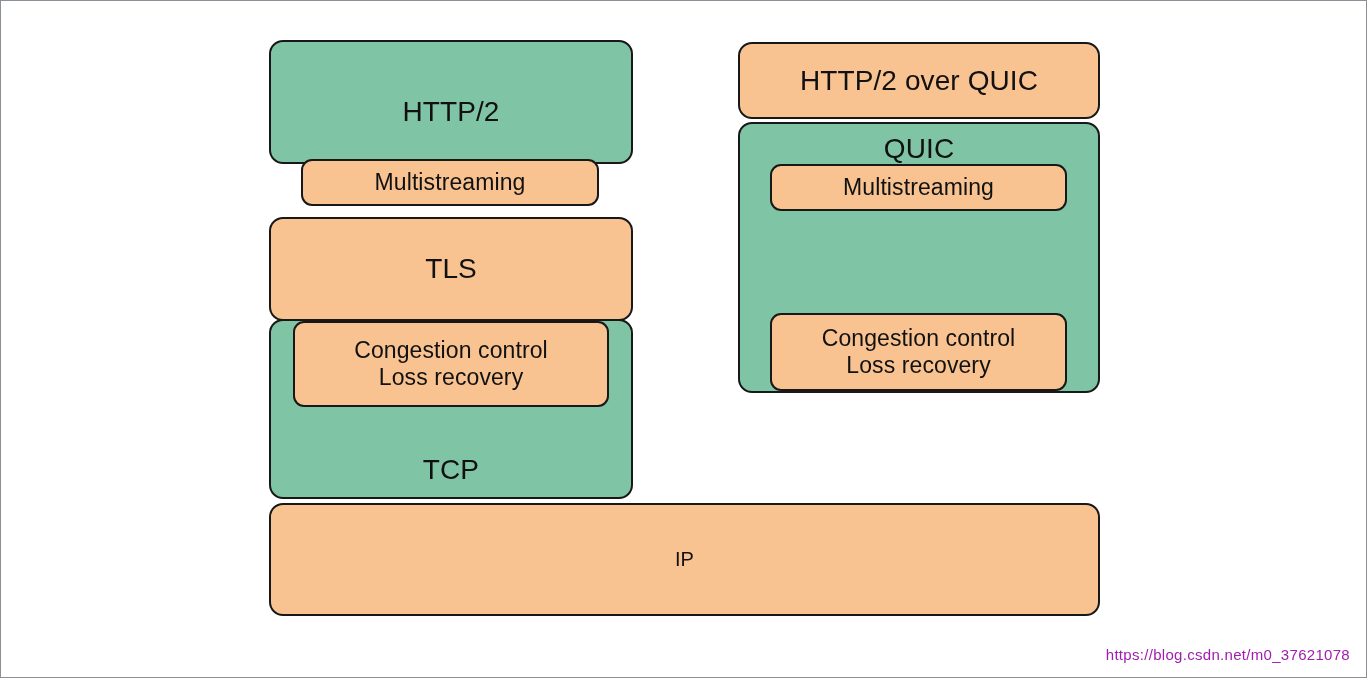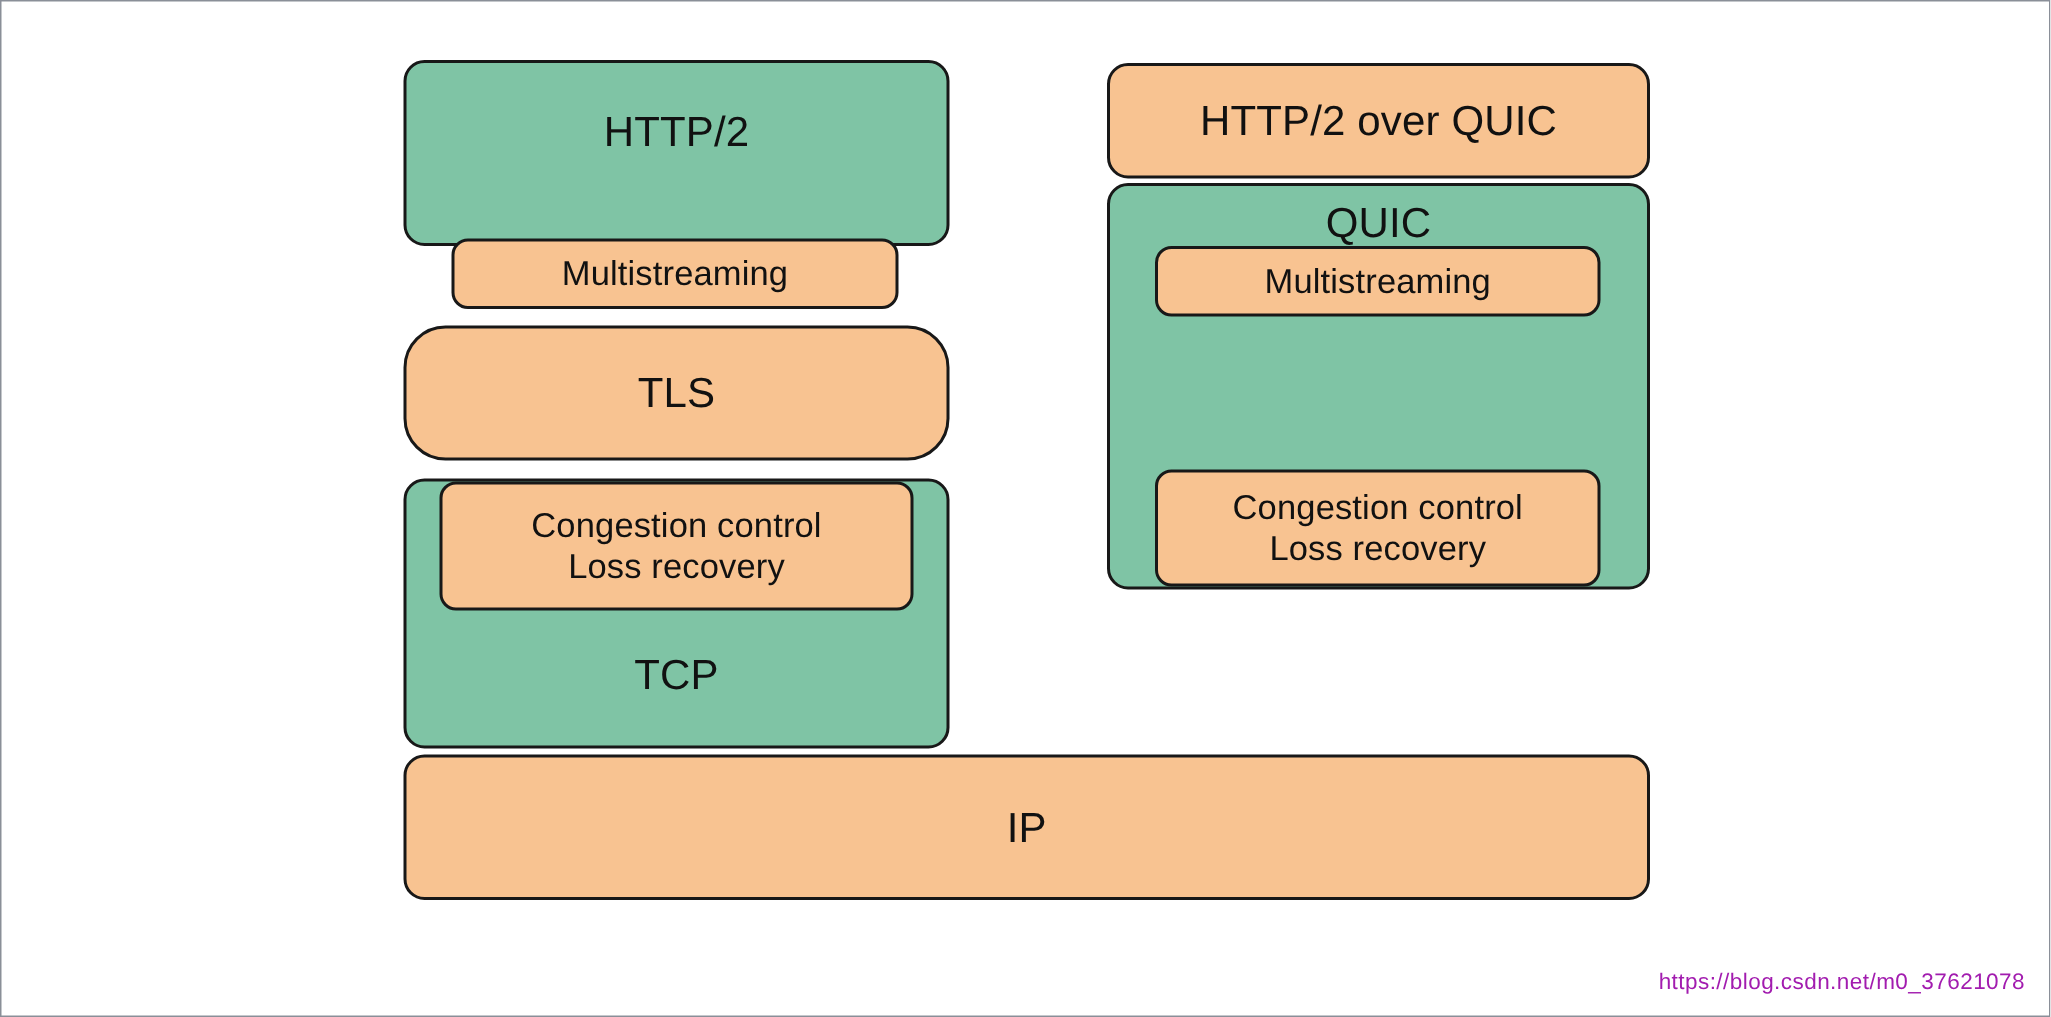--- a/index.html
+++ b/index.html
@@ -70,34 +70,34 @@
     letter-spacing: 0.3px;
     font-family: "Liberation Sans", sans-serif;
     white-space: nowrap;
   }
 </style>
 </head>
 <body>
 
 <div id="canvas">
 
-  <div class="box green layer-outer" style="left:268px; top:39px; width:364px; height:124px; font-size:28px; padding-top:29px;">
+  <div class="box green layer-outer" style="left:268px; top:39px; width:364px; height:124px; font-size:28px; padding-top:53px;">
     <span class="layer-title">HTTP/2</span>
   </div>
 
   <div class="box orange inner" style="left:300px; top:158px; width:298px; height:47px; font-size:23px;">
     <span>Multistreaming</span>
   </div>
 
-  <div class="box orange" style="left:268px; top:216px; width:364px; height:90px; font-size:28px;border-radius:28px;">
+  <div class="box orange" style="left:268px; top:216px; width:364px; height:104px; font-size:28px;">
     <span>TLS</span>
   </div>
 
   <div class="box green" style="left:268px; top:318px; width:364px; height:180px; font-size:28px;">
-    <span class="layer-bottomlabel" style="top:112px; font-size:28px;">TCP</span>
+    <span class="layer-bottomlabel" style="top:132px; font-size:28px;">TCP</span>
   </div>
 
   <div class="box orange inner" style="left:292px; top:320px; width:316px; height:86px; font-size:23px;">
     <span>Congestion control
 Loss recovery</span>
   </div>
 
   <div class="box orange" style="left:737px; top:41px; width:362px; height:77px; font-size:28px;">
     <span>HTTP/2 over QUIC</span>
   </div>
@@ -110,19 +110,19 @@
     <span>Multistreaming</span>
   </div>
 
 
   <div class="box orange inner" style="left:769px; top:312px; width:297px; height:78px; font-size:23px;">
     <span>Congestion control
 Loss recovery</span>
   </div>
 
 
-  <div class="box orange" style="left:268px; top:502px; width:831px; height:97px; font-size:28px;">
+  <div class="box orange" style="left:268px; top:502px; width:831px; height:113px; font-size:20px;">
     <span>IP</span>
   </div>
 
   <div class="watermark">https://blog.csdn.net/m0_37621078</div>
 
 </div>
 
 </body></html>

